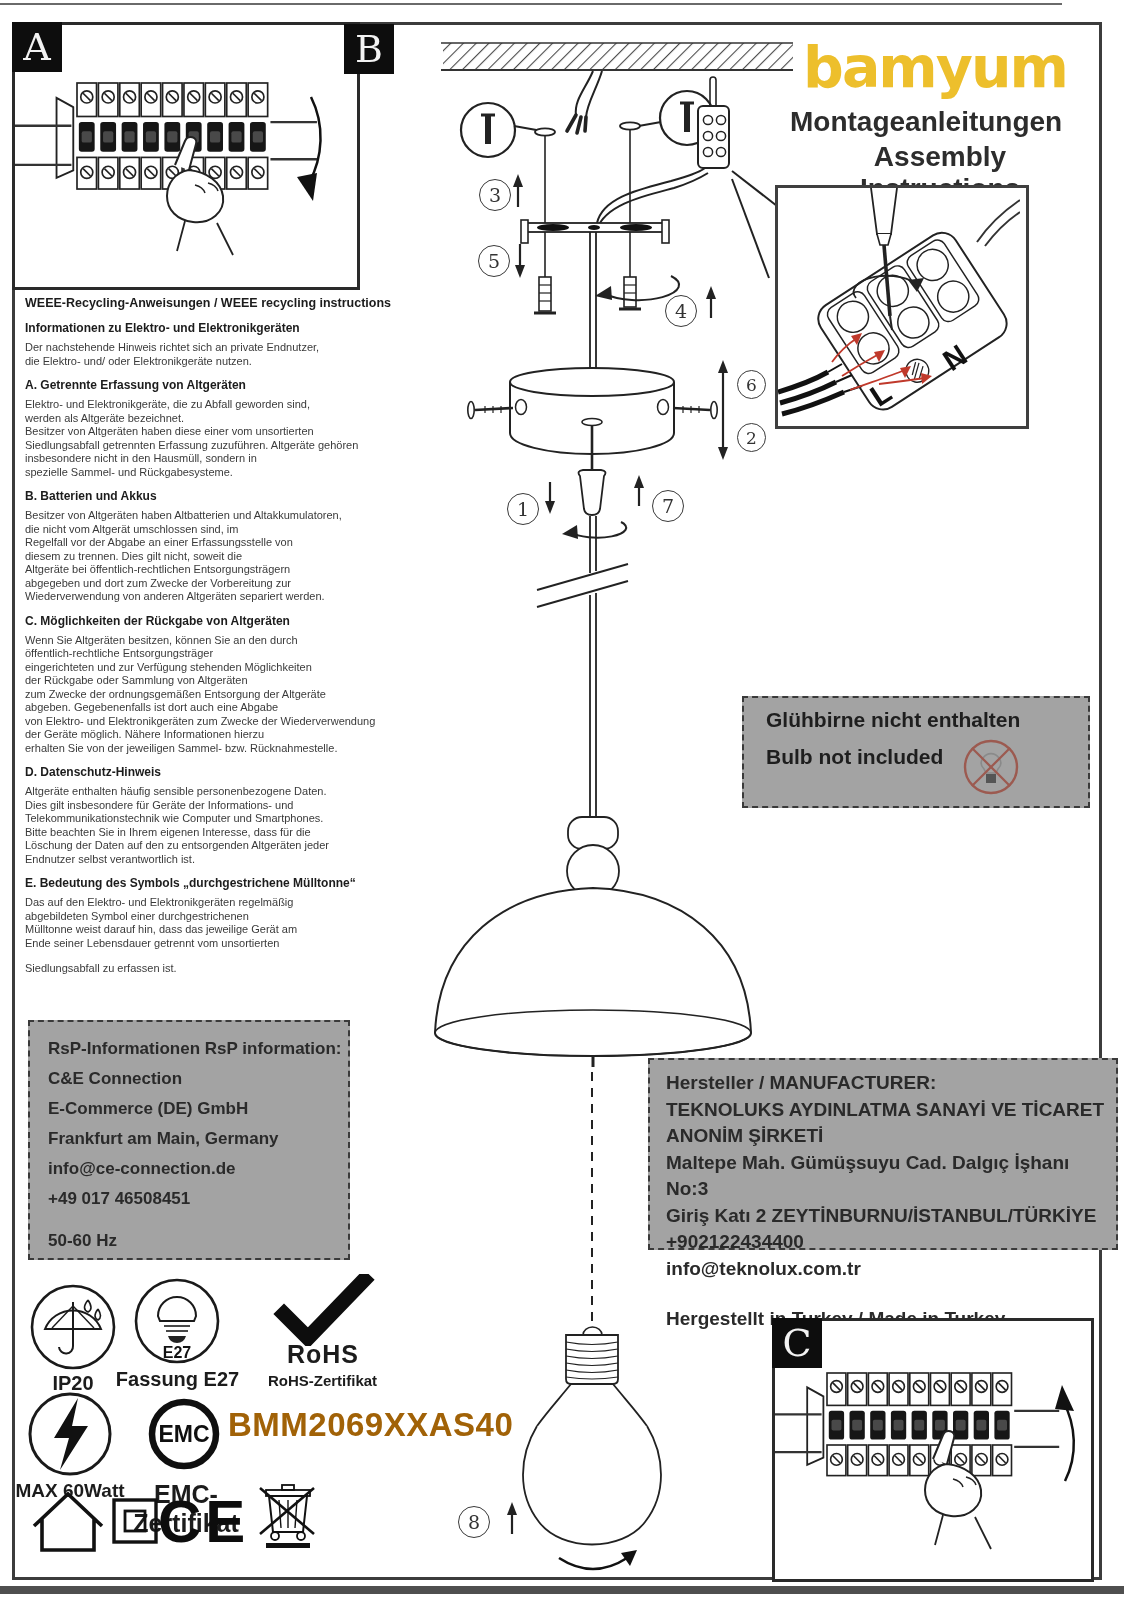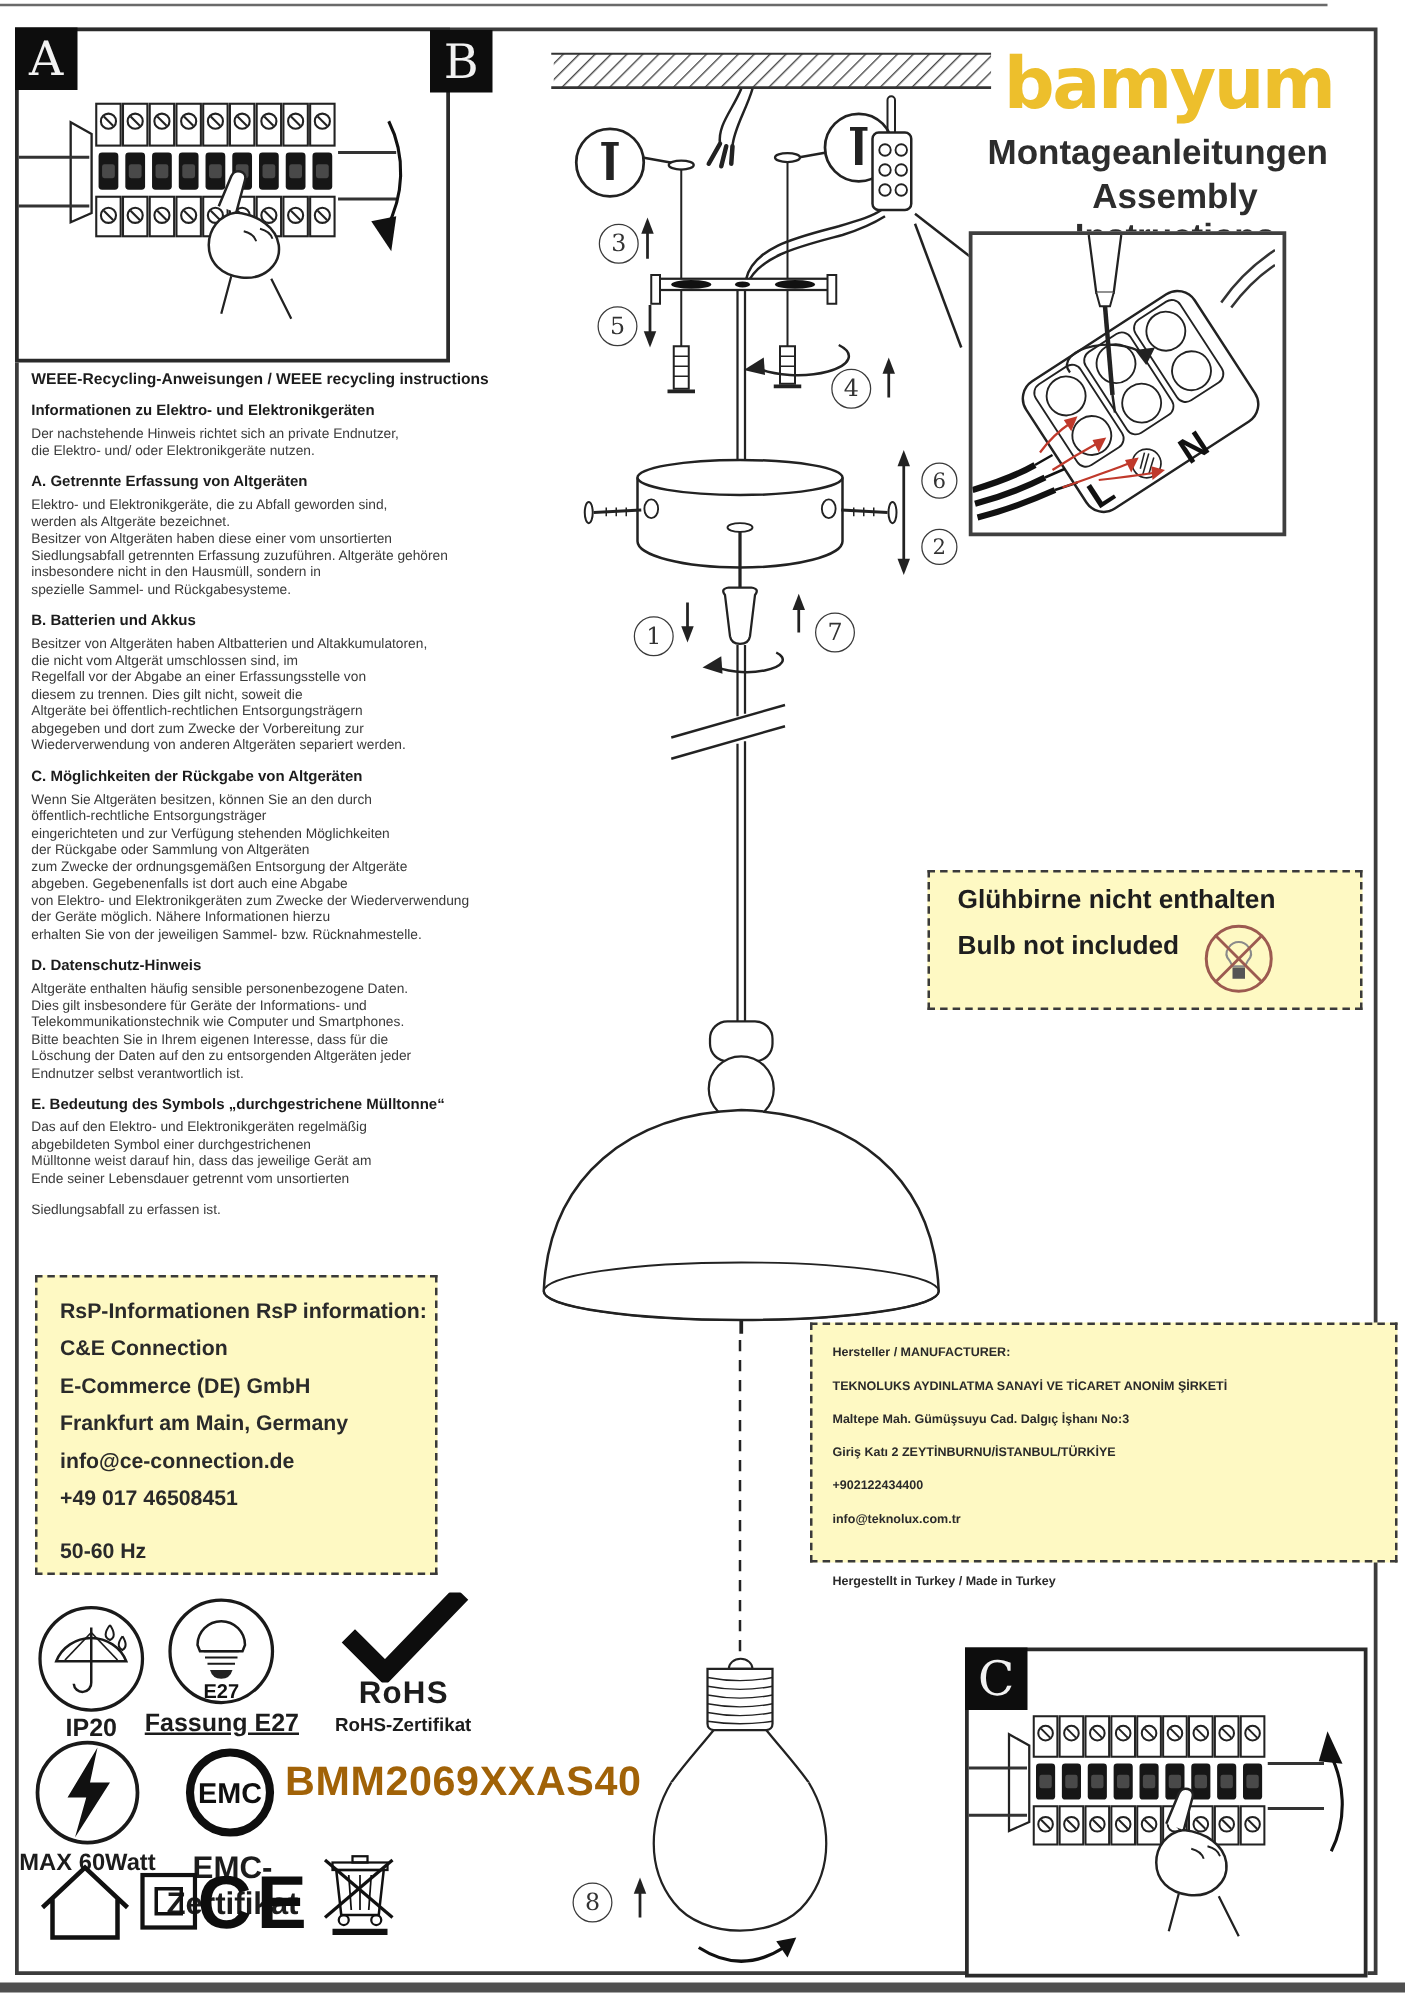--- a/index.html
+++ b/index.html
@@ -18,26 +18,26 @@
   .whead{font-weight:700;font-size:12px;margin:10px 0 6px;color:#1c1c1c;}
   .wbody{font-size:11px;line-height:13.5px;white-space:pre-line;color:#3a3a3a;}
   .stepc{border:1.8px solid #3a3a3a;border-radius:50%;display:flex;align-items:center;
          justify-content:center;font-family:"DejaVu Serif",serif;font-size:19px;color:#333;
          width:30px;height:30px;background:rgba(255,255,255,.85);z-index:4;}
   .stepc.sm{width:27px;height:27px;font-size:17px;}
   .brand{left:795px;top:34px;width:280px;text-align:center;font-weight:700;font-size:57px;
          letter-spacing:-2px;color:#EDBF2C;font-family:"DejaVu Sans",sans-serif;}
   .title-de{left:790px;top:106px;width:300px;font-weight:700;font-size:28px;color:#2d2d2d;}
   .title-en{left:790px;top:141px;width:300px;text-align:center;font-weight:700;font-size:28px;color:#2d2d2d;}
-  .dashbox{border:2.5px dashed #3a3a3a;background:#fef9c3;}
+  .dashbox{border:2.5px dashed #3a3a3a;background:#a3a3a3;}
   .rsp{left:28px;top:1020px;width:300px;height:224px;padding:12px 0 0 18px;}
   .rsp div{font-weight:700;font-size:17px;line-height:30px;color:#2a2a2a;}
   .rsp .gap{margin-top:12px;}
   .manuf{left:648px;top:1058px;width:450px;height:178px;padding:10px 0 0 16px;}
-  .manuf div{font-weight:700;font-size:10px;line-height:26.5px;color:#2a2a2a;}
+  .manuf div{font-weight:700;font-size:19px;line-height:26.5px;color:#2a2a2a;}
   .manuf .made{margin-top:24px;}
   .notice{left:742px;top:696px;width:344px;height:108px;}
   .notice .l1{position:absolute;left:22px;top:10px;font-weight:700;font-size:21px;color:#1e1e1e;}
   .notice .l2{position:absolute;left:22px;top:47px;font-weight:700;font-size:21px;color:#1e1e1e;}
   .iconlabel{font-weight:700;color:#1c1c1c;text-align:center;}
   .code{left:228px;top:1406px;font-weight:800;font-size:33px;letter-spacing:0.5px;color:#a16207;}
   .detailbox{left:775px;top:185px;width:248px;height:238px;border:3px solid #3f3f3f;background:#fff;z-index:3;}
   svg{display:block;}
   svg text{font-family:"Liberation Sans",sans-serif;}
 </style>
@@ -504,21 +504,21 @@
 
   <svg class="abs" style="left:132px;top:1276px;" width="90" height="90" viewBox="0 0 90 90">
     <circle cx="45" cy="45" r="41" fill="none" stroke="#1a1a1a" stroke-width="2.6"></circle>
     <path d="M26,40 a19 19 0 0 1 38 0 l-2,5 h-34 z" fill="none" stroke="#1a1a1a" stroke-width="2"></path>
     <line x1="31" y1="45" x2="59" y2="45" stroke="#1a1a1a" stroke-width="1.6"></line>
     <line x1="32" y1="50" x2="58" y2="50" stroke="#1a1a1a" stroke-width="1.6"></line>
     <line x1="34" y1="55" x2="56" y2="55" stroke="#1a1a1a" stroke-width="1.6"></line>
     <path d="M36,60 h18 q-2,7 -9,7 q-7,0 -9,-7 z" fill="#222" stroke="none"></path>
     <text x="45" y="82" text-anchor="middle" font-size="16" font-weight="bold" fill="#111">E27</text>
   </svg>
-  <div class="abs iconlabel" style="left:105px;top:1368px;width:145px;font-size:20px;text-decoration:underline;">Fassung E27</div>
+  <div class="abs iconlabel" style="left:105px;top:1368px;width:145px;font-size:20px;">Fassung E27</div>
 
   <svg class="abs" style="left:272px;top:1274px;" width="104" height="72" viewBox="0 0 104 72">
     <path d="M12,40 L36,64 L92,6" fill="none" stroke="#0d0d0d" stroke-width="15" stroke-linecap="square"></path>
   </svg>
   <div class="abs iconlabel" style="left:268px;top:1340px;width:110px;font-size:25px;letter-spacing:1px;">RoHS</div>
   <div class="abs iconlabel" style="left:255px;top:1372px;width:135px;font-size:15px;">RoHS-Zertifikat</div>
 
   <svg class="abs" style="left:26px;top:1390px;" width="88" height="88" viewBox="0 0 88 88">
     <circle cx="44" cy="44" r="40" fill="none" stroke="#1a1a1a" stroke-width="3"></circle>
     <polygon points="52,8 28,48 43,48 34,80 62,36 46,36" fill="#111"></polygon>

